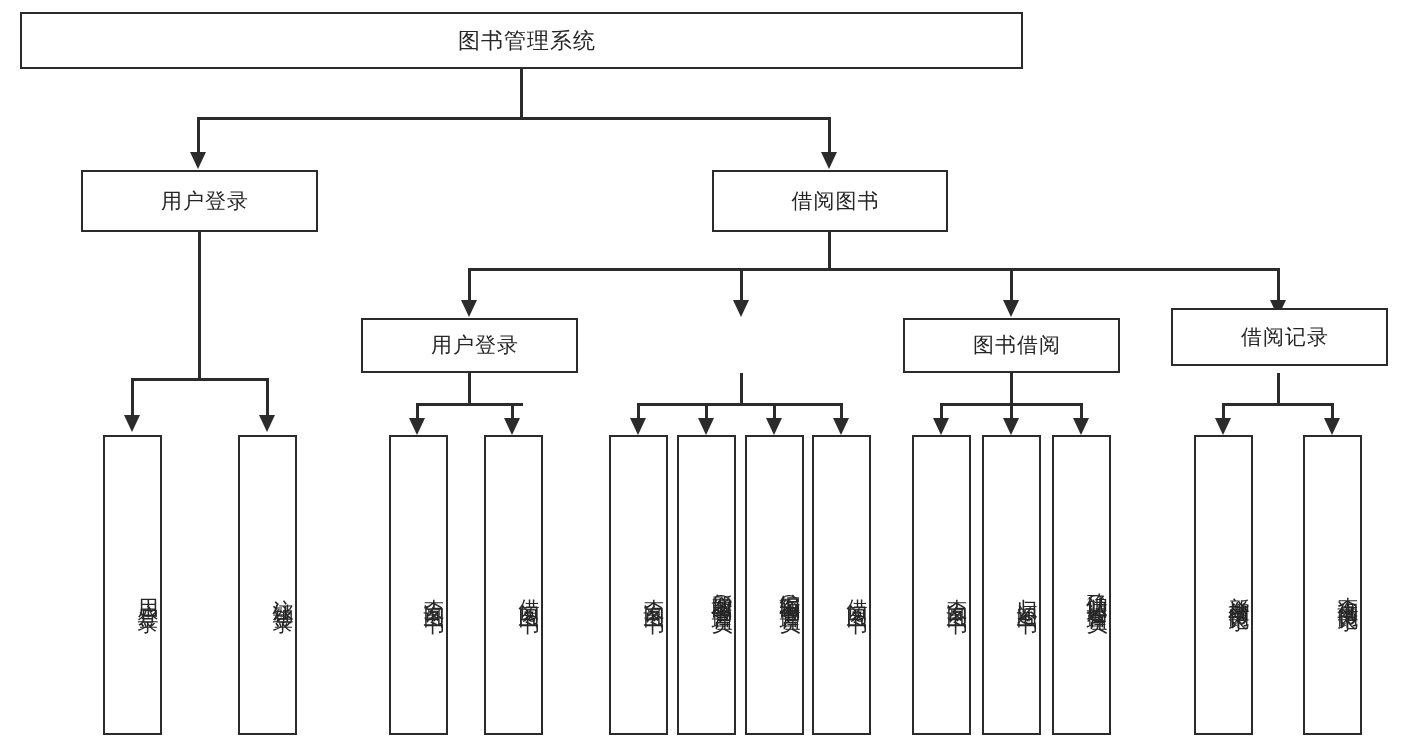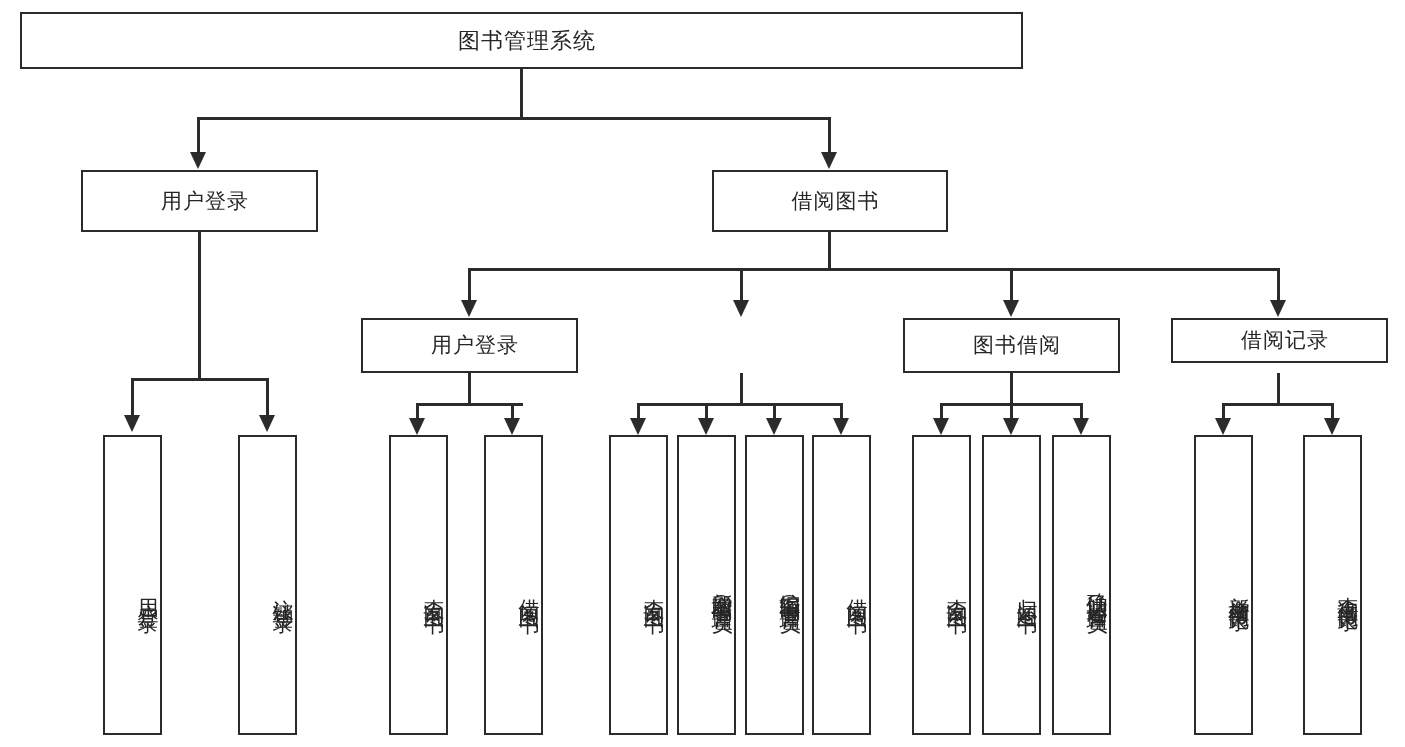--- a/index.html
+++ b/index.html
@@ -109,21 +109,21 @@
   <div class="ln v" style="left:740px;top:268px;width:3px;height:33px;"></div>
   <div class="ln v" style="left:1010px;top:268px;width:3px;height:33px;"></div>
   <div class="ln v" style="left:1277px;top:268px;width:3px;height:33px;"></div>
   <div class="arrow" style="left:461px;top:300px;"></div>
   <div class="arrow" style="left:733px;top:300px;"></div>
   <div class="arrow" style="left:1003px;top:300px;"></div>
   <div class="arrow" style="left:1270px;top:300px;"></div>
 
   <div class="node h" style="left:361px;top:318px;width:217px;height:55px;">用户登录</div>
   <div class="node h" style="left:903px;top:318px;width:217px;height:55px;">图书借阅</div>
-  <div class="node h" style="left:1171px;top:318px;width:217px;height:45px;">借阅记录</div>
+  <div class="node h" style="left:1171px;top:308px;width:217px;height:58px;">借阅记录</div>
 
   <div class="ln v" style="left:468px;top:373px;width:3px;height:32px;"></div>
   <div class="ln h" style="left:416px;top:403px;width:107px;height:3px;"></div>
   <div class="ln v" style="left:416px;top:403px;width:3px;height:16px;"></div>
   <div class="ln v" style="left:511px;top:403px;width:3px;height:16px;"></div>
   <div class="arrow" style="left:409px;top:418px;"></div>
   <div class="arrow" style="left:504px;top:418px;"></div>
 
   <div class="ln v" style="left:740px;top:373px;width:3px;height:32px;"></div>
   <div class="ln h" style="left:637px;top:403px;width:206px;height:3px;"></div>

